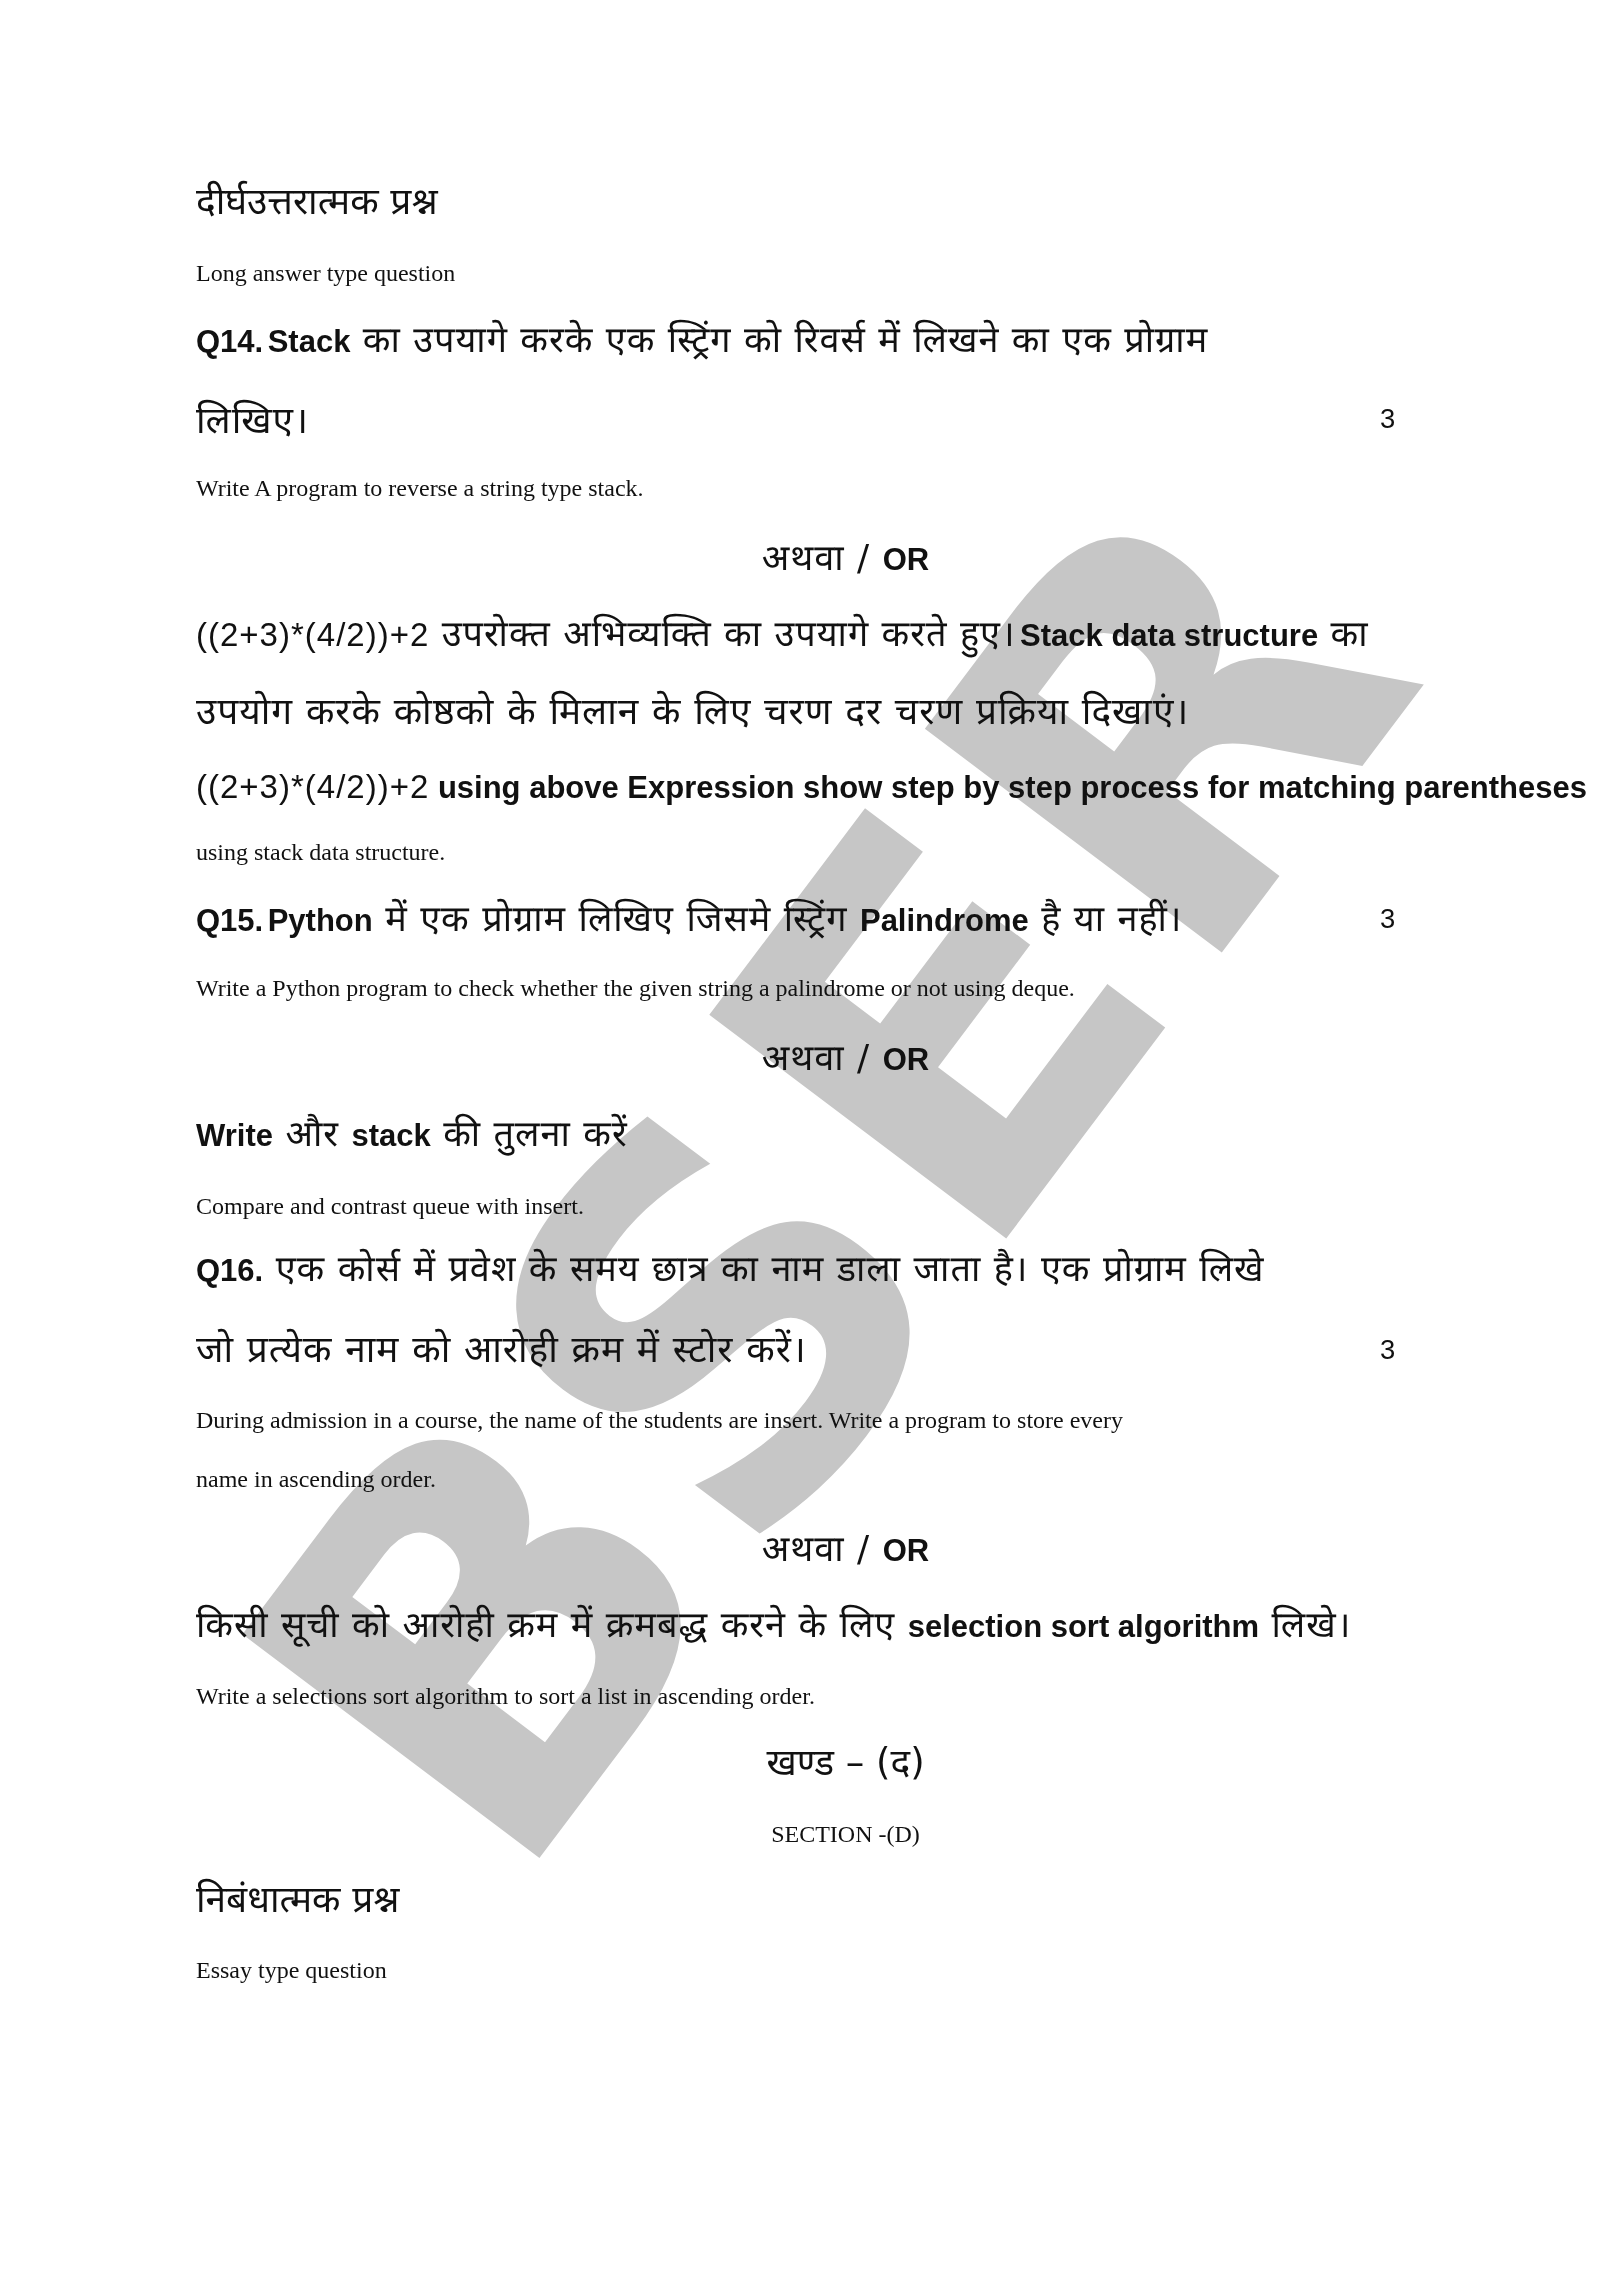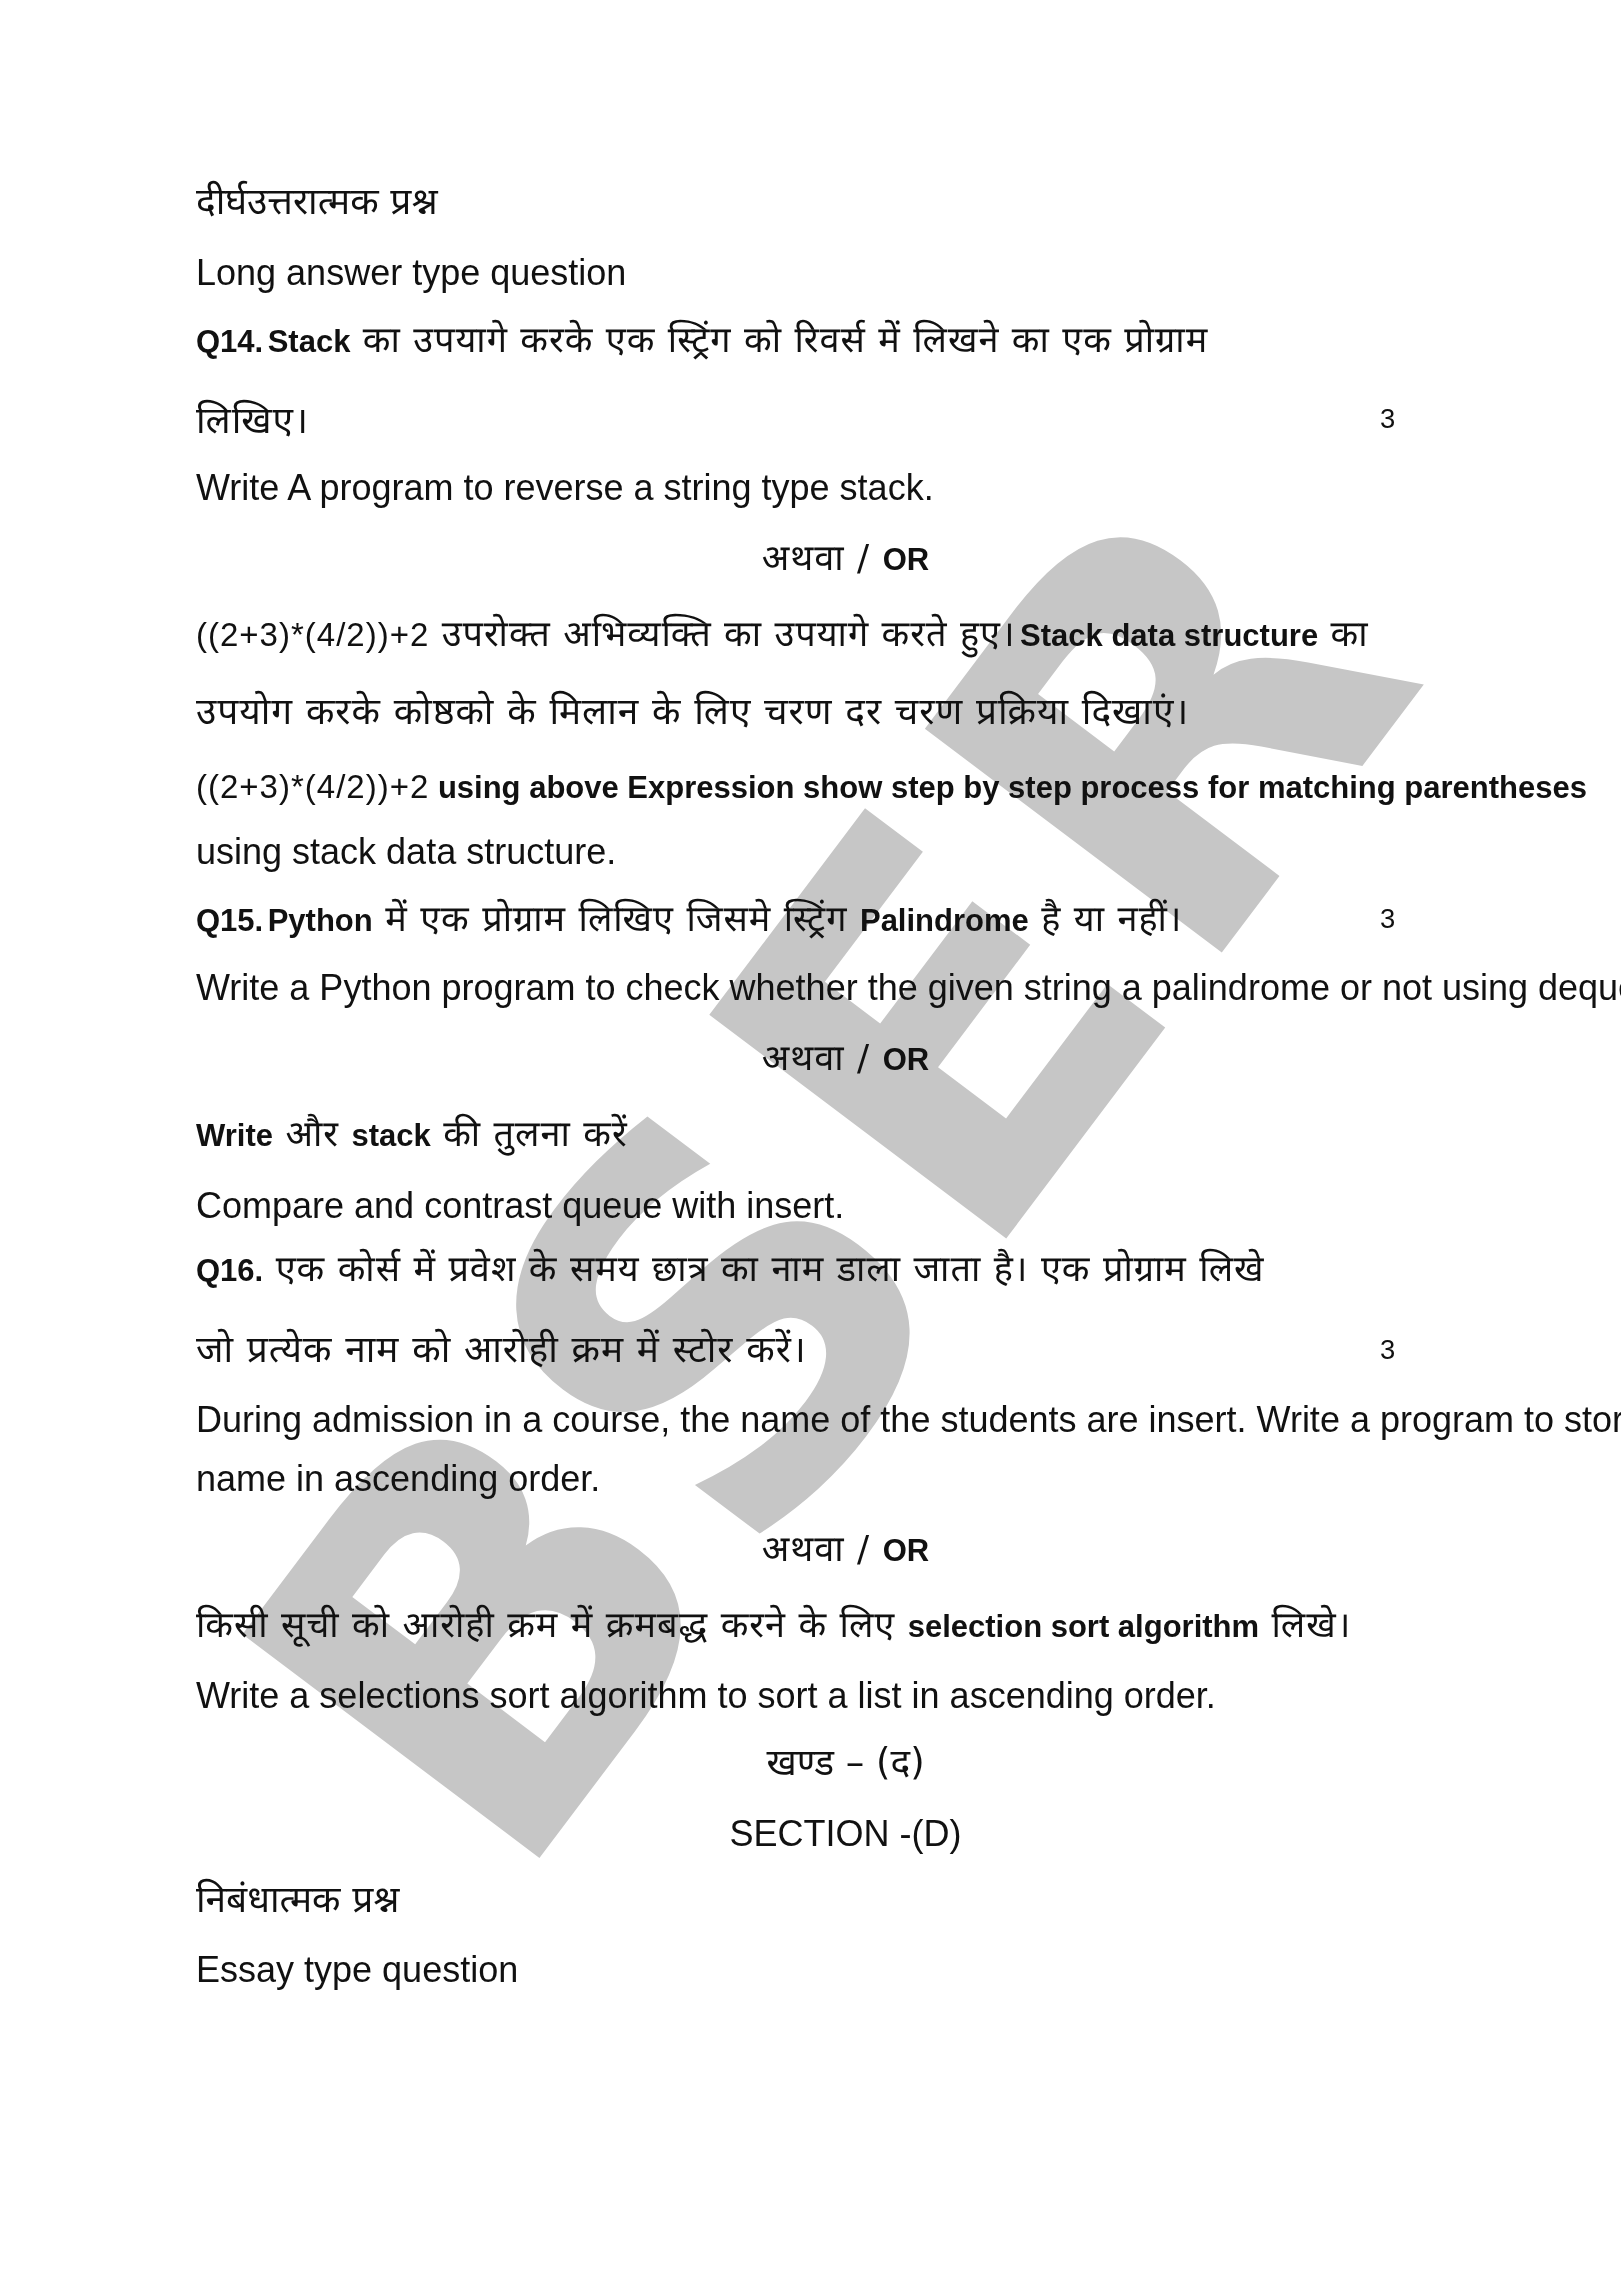--- a/index.html
+++ b/index.html
@@ -6,21 +6,21 @@
   body { width:1621px; height:2293px; position:relative; overflow:hidden;
          font-family:"Liberation Sans", "DejaVu Sans", sans-serif; color:#111111; }
   .page { position:absolute; left:0; top:0; width:1621px; height:2293px; background:#ffffff; }
   .watermark { position:absolute; left:833px; top:1176px; transform:translate(-50%,-50%) rotate(-53deg);
                font-family:"DejaVu Sans", sans-serif; font-weight:bold; font-size:510px; letter-spacing:9.8px;
                color:#c6c6c6; white-space:nowrap; line-height:1; z-index:0; user-select:none; }
   .line { position:absolute; left:196px; white-space:nowrap; z-index:1; transform:translateY(-50%); }
   .center { left:0; width:1691px; text-align:center; }
   .hi { font-size:37px; font-family:"DejaVu Sans", sans-serif; letter-spacing:1px; }
   .hi-big { font-size:37px; font-family:"DejaVu Sans", sans-serif; }
-  .en { font-size:36px; font-family:Liberation Sans, sans-serif; }
+  .en { font-size:24px; font-family:Liberation Serif, serif; }
   .mix .en-in { font-size:31px; font-family:"Liberation Sans", sans-serif; letter-spacing:0;font-weight:bold; }
   .mix .hi-in { font-size:36px; font-family:"DejaVu Sans", sans-serif; letter-spacing:1px;text-align:right; }
   .marks { position:absolute; left:1380px; font-size:27.4px; z-index:1; transform:translateY(-50%);
            font-family:"Liberation Sans", sans-serif; }
 </style>
 </head>
 <body>
 
 <div class="page">
 

